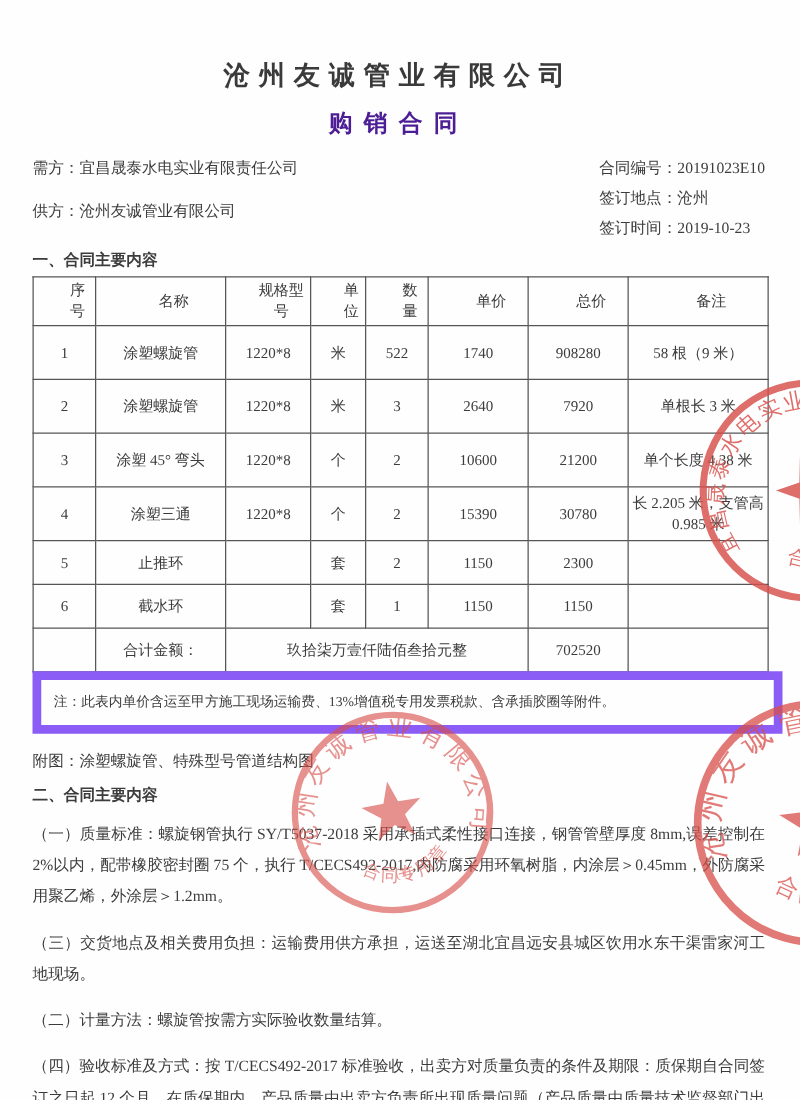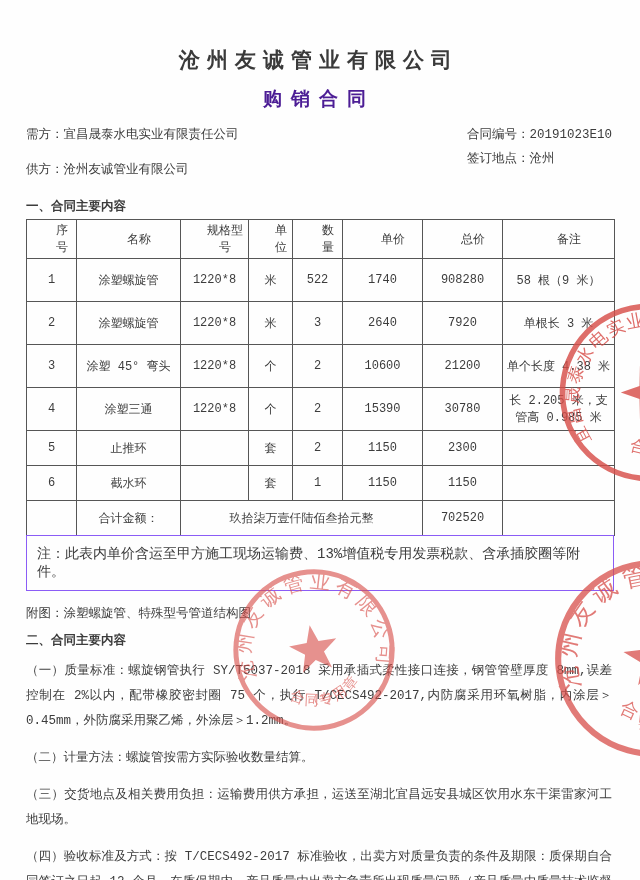--- a/index.html
+++ b/index.html
@@ -2,21 +2,21 @@
 <html lang="zh"><head>
 <meta charset="utf-8">
 <style>
   html,body{margin:0;padding:0;background:#ffffff;}
   .page{
     position:relative;
     width:640px;height:880px;
     margin:0 auto;
     background:#fefefe;
     overflow:hidden;
-    font-family:Liberation Mono, monospace;
+    font-family:Liberation Serif, serif;
     color:#3c3c3c;
   }
   .inner{padding:46px 28px 0 26px;}
   .title{
     text-align:center;font-size:21px;letter-spacing:7px;
     font-weight:600;color:#3a3a3a;
   }
   .subtitle{
     text-align:center;font-size:19px;letter-spacing:9px;
     font-weight:600;margin-top:12px;color:#4c1d95;
@@ -30,22 +30,22 @@
     font-size:12px;text-align:center;
   }
   table.items th,table.items td{
     border:1px solid #565656;padding:2px 3px;
     font-weight:normal;overflow:hidden;
   }
   table.items th{height:28px;padding-left:24px;}
   tr.r-tall td{height:38px;}
   tr.r-mid td{height:30px;}
   .note-box{
-    width:566px;margin-top:-1px;border:1px solid #8b5cf6;
-    padding:9px 10px;font-size:14px;line-height:18px;
+    width:566px;margin-top:-1px;border:7px solid #8b5cf6;
+    padding:9px 10px;font-size:11px;line-height:18px;
   }
   .attachment{font-size:12.5px;margin:14px 0 10px 0;}
   .clauses{margin-top:2px;}
   .clause{font-size:12.5px;line-height:25px;margin:10px 0 12px 0;text-align:justify;}
   
   .stamp{position:absolute;pointer-events:none;opacity:0.82;}
   .stamp svg{display:block;}
   .stamp-buyer{left:556px;top:300px;transform:rotate(-18deg);}
   .stamp-seller-mid{left:230px;top:566px;transform:rotate(-10deg);opacity:0.62;}
   .stamp-seller-right{left:551px;top:556px;transform:rotate(-6deg);opacity:0.75;}
@@ -59,20 +59,21 @@
     <div class="subtitle">购销合同</div>
 
     <div class="meta">
       <div class="meta-left">
         <p><span>需方：</span><span>宜昌晟泰水电实业有限责任公司</span></p>
         <p><span>供方：</span><span>沧州友诚管业有限公司</span></p>
       </div>
       <div class="meta-right">
         <p><span>合同编号：</span><span>20191023E10</span></p>
         <p><span>签订地点：</span><span>沧州</span></p>
+        <p><span>签订时间：</span><span>2019-10-23</span></p>
       </div>
     </div>
 
     <div class="sec-heading">一、合同主要内容</div>
 
     <table class="items">
       <colgroup>
         <col style="width:50px">
           <col style="width:104px">
           <col style="width:68px">
@@ -164,22 +165,22 @@
       </table>
 
     <div class="note-box">注：此表内单价含运至甲方施工现场运输费、13%增值税专用发票税款、含承插胶圈等附件。</div>
 
     <p class="attachment">附图：涂塑螺旋管、特殊型号管道结构图</p>
 
     <div class="sec-heading">二、合同主要内容</div>
 
     <div class="clauses">
       <p class="clause">（一）质量标准：螺旋钢管执行 SY/T5037-2018 采用承插式柔性接口连接，钢管管壁厚度 8mm,误差控制在 2%以内，配带橡胶密封圈 75 个，执行 T/CECS492-2017,内防腐采用环氧树脂，内涂层＞0.45mm，外防腐采用聚乙烯，外涂层＞1.2mm。</p>
+      <p class="clause">（三）交货地点及相关费用负担：运输费用供方承担，运送至湖北宜昌远安县城区饮用水东干渠雷家河工地现场。</p>
       <p class="clause">（二）计量方法：螺旋管按需方实际验收数量结算。</p>
-      <p class="clause">（三）交货地点及相关费用负担：运输费用供方承担，运送至湖北宜昌远安县城区饮用水东干渠雷家河工地现场。</p>
       <p class="clause">（四）验收标准及方式：按 T/CECS492-2017 标准验收，出卖方对质量负责的条件及期限：质保期自合同签订之日起 12 个月。在质保期内，产品质量由出卖方负责所出现质量问题（产品质量由质量技术监督部门出具报告），出卖方负责调换、维修，费用由出卖方负责。如买受方疏忽、过失、存放、使用不当等造成损伤，调换维修的一费用由买受方负责。非因产品本身质量问题不予退换货。</p>
 
     </div>
   </div>
 
   <div class="stamp stamp-buyer">
     <svg width="185" height="185" viewBox="0 0 200 200">
       <circle cx="100" cy="100" r="93" fill="none" stroke="#d84f4a" stroke-width="6"></circle>
       <path id="arcB" d="M 28,136 A 78,78 0 1 1 172,136" fill="none"></path>
       <path id="botB" d="M 56,146 A 58,58 0 0 0 144,146" fill="none"></path>

